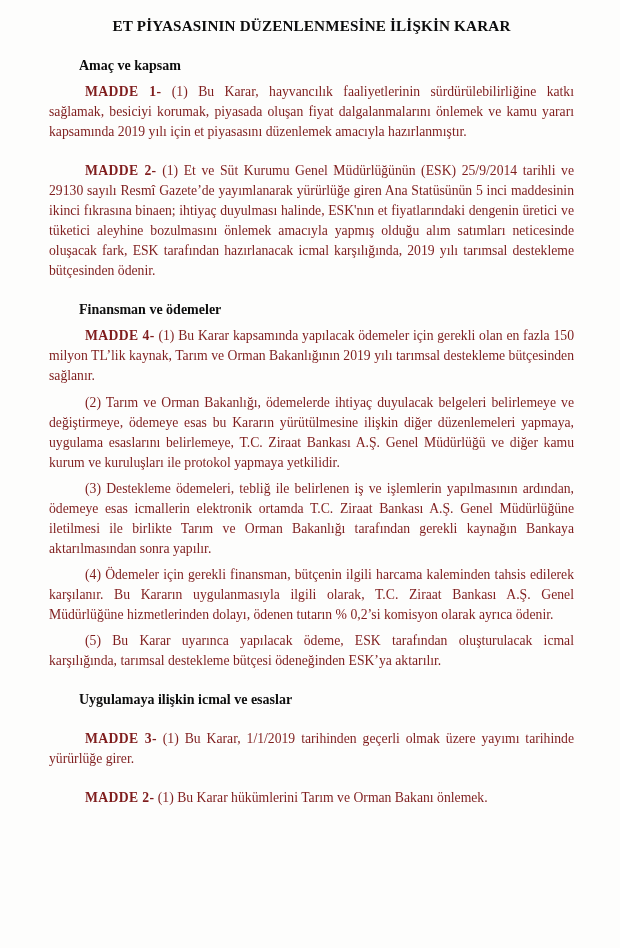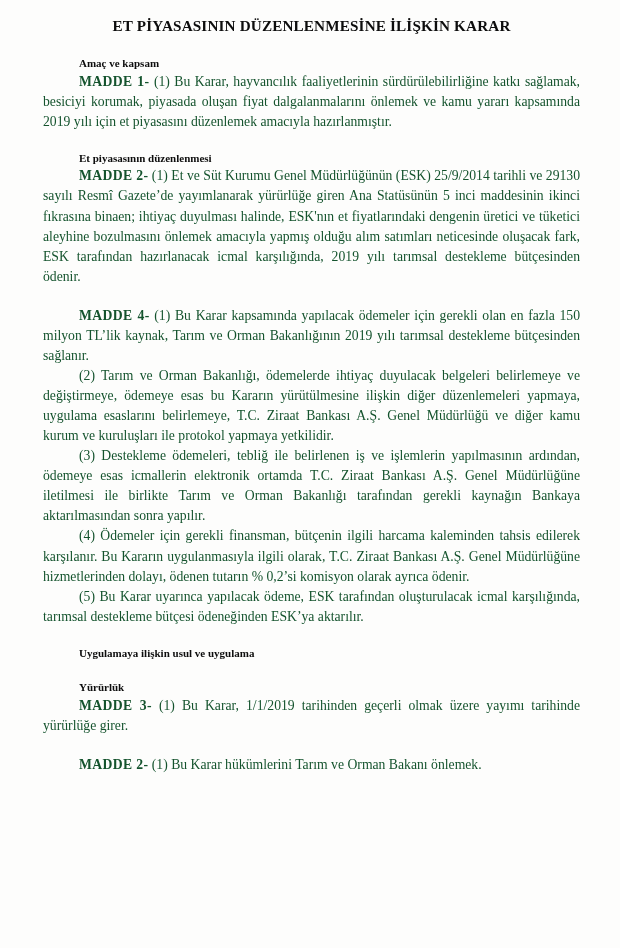--- a/index.html
+++ b/index.html
@@ -34,35 +34,35 @@
     color: #0d0d0d;
   }
   .section {
     margin-top: 19px;
   }
   .section.first {
     margin-top: 21px;
   }
   .heading {
     font-weight: bold;
-    font-size: 11px;
+    font-size: 14px;
     line-height: 1.42;
     margin: 0 0 0 0;
     padding-left: 36px;
     color: #0d0d0d;
     white-space: nowrap;
   }
   p.para {
-    margin: 0;
+    margin: 6px;
     font-size: 13.7px;
     line-height: 1.465;
     text-align: justify;
     text-justify: inter-word;
     text-indent: 36px;
-    color: #14532d;
+    color: #7f1d1d;
     hyphens: none;
     font-family: Liberation Serif, serif;
   }
   p.para + p.para {
     margin-top: 0;
   }
   .madde-label {
     font-weight: bold;
     letter-spacing: 0.35px;
   }
@@ -73,35 +73,34 @@
 <div class="page">
 
   <h1 class="doc-title">ET PİYASASININ DÜZENLENMESİNE İLİŞKİN KARAR</h1>
 
   <div id="body-content">
       <section class="section first">
         <div class="heading">Amaç ve kapsam</div>
         <p class="para"><span class="madde-label">MADDE 1-</span> <span>(1)</span> <span>Bu Karar, hayvancılık faaliyetlerinin sürdürülebilirliğine katkı sağlamak, besiciyi korumak, piyasada oluşan fiyat dalgalanmalarını önlemek ve kamu yararı kapsamında 2019 yılı için et piyasasını düzenlemek amacıyla hazırlanmıştır.</span></p>
       </section>
       <section class="section">
-        <div class="heading">Et piyasasının düzenlenmesi</div>
         <p class="para"><span class="madde-label">MADDE 2-</span> <span>(1)</span> <span>Et ve Süt Kurumu Genel Müdürlüğünün (ESK) 25/9/2014 tarihli ve 29130 sayılı Resmî Gazete’de yayımlanarak yürürlüğe giren Ana Statüsünün 5 inci maddesinin ikinci fıkrasına binaen;  ihtiyaç duyulması halinde,  ESK'nın et fiyatlarındaki dengenin üretici ve tüketici aleyhine bozulmasını önlemek amacıyla yapmış olduğu alım satımları neticesinde oluşacak fark, ESK tarafından hazırlanacak icmal karşılığında, 2019 yılı tarımsal destekleme bütçesinden ödenir.</span></p>
       </section>
       <section class="section">
+        <div class="heading">Finansman ve ödemeler</div>
         <p class="para"><span class="madde-label">MADDE 4-</span> <span>(1)</span> <span>Bu Karar kapsamında yapılacak ödemeler için gerekli olan en fazla 150 milyon TL’lik kaynak, Tarım ve Orman Bakanlığının 2019 yılı tarımsal destekleme bütçesinden sağlanır.</span></p>
         <p class="para"><span>(2)</span> <span>Tarım ve Orman Bakanlığı, ödemelerde ihtiyaç duyulacak belgeleri belirlemeye ve değiştirmeye, ödemeye esas bu Kararın yürütülmesine ilişkin diğer düzenlemeleri yapmaya, uygulama esaslarını belirlemeye, T.C. Ziraat Bankası A.Ş. Genel Müdürlüğü ve diğer kamu kurum ve kuruluşları ile protokol yapmaya yetkilidir.</span></p>
         <p class="para"><span>(3)</span> <span>Destekleme ödemeleri, tebliğ ile belirlenen iş ve işlemlerin yapılmasının ardından, ödemeye esas icmallerin elektronik ortamda T.C. Ziraat Bankası A.Ş. Genel Müdürlüğüne iletilmesi ile birlikte Tarım ve Orman Bakanlığı tarafından gerekli kaynağın Bankaya aktarılmasından sonra yapılır.</span></p>
         <p class="para"><span>(4)</span> <span>Ödemeler için gerekli finansman, bütçenin ilgili harcama kaleminden tahsis edilerek karşılanır. Bu Kararın uygulanmasıyla ilgili olarak, T.C. Ziraat Bankası A.Ş. Genel Müdürlüğüne hizmetlerinden dolayı, ödenen tutarın % 0,2’si komisyon olarak ayrıca ödenir.</span></p>
         <p class="para"><span>(5)</span> <span>Bu Karar uyarınca yapılacak ödeme, ESK tarafından oluşturulacak icmal karşılığında, tarımsal destekleme bütçesi ödeneğinden ESK’ya aktarılır.</span></p>
       </section>
       <section class="section">
-        <div class="heading">Uygulamaya ilişkin usul ve uygulama</div>
+        <div class="heading">Uygulamaya ilişkin icmal ve esaslar</div>
       </section>
       <section class="section">
-        <div class="heading">Yürürlük</div>
         <p class="para"><span class="madde-label">MADDE 3-</span> <span>(1)</span> <span>Bu Karar, 1/1/2019 tarihinden geçerli olmak üzere yayımı tarihinde yürürlüğe girer.</span></p>
       </section>
       <section class="section">
         <p class="para"><span class="madde-label">MADDE 2-</span> <span>(1)</span> <span>Bu Karar hükümlerini Tarım ve Orman Bakanı önlemek.</span></p>
       </section>
     </div>
 
 </div>
 
 </body></html>

